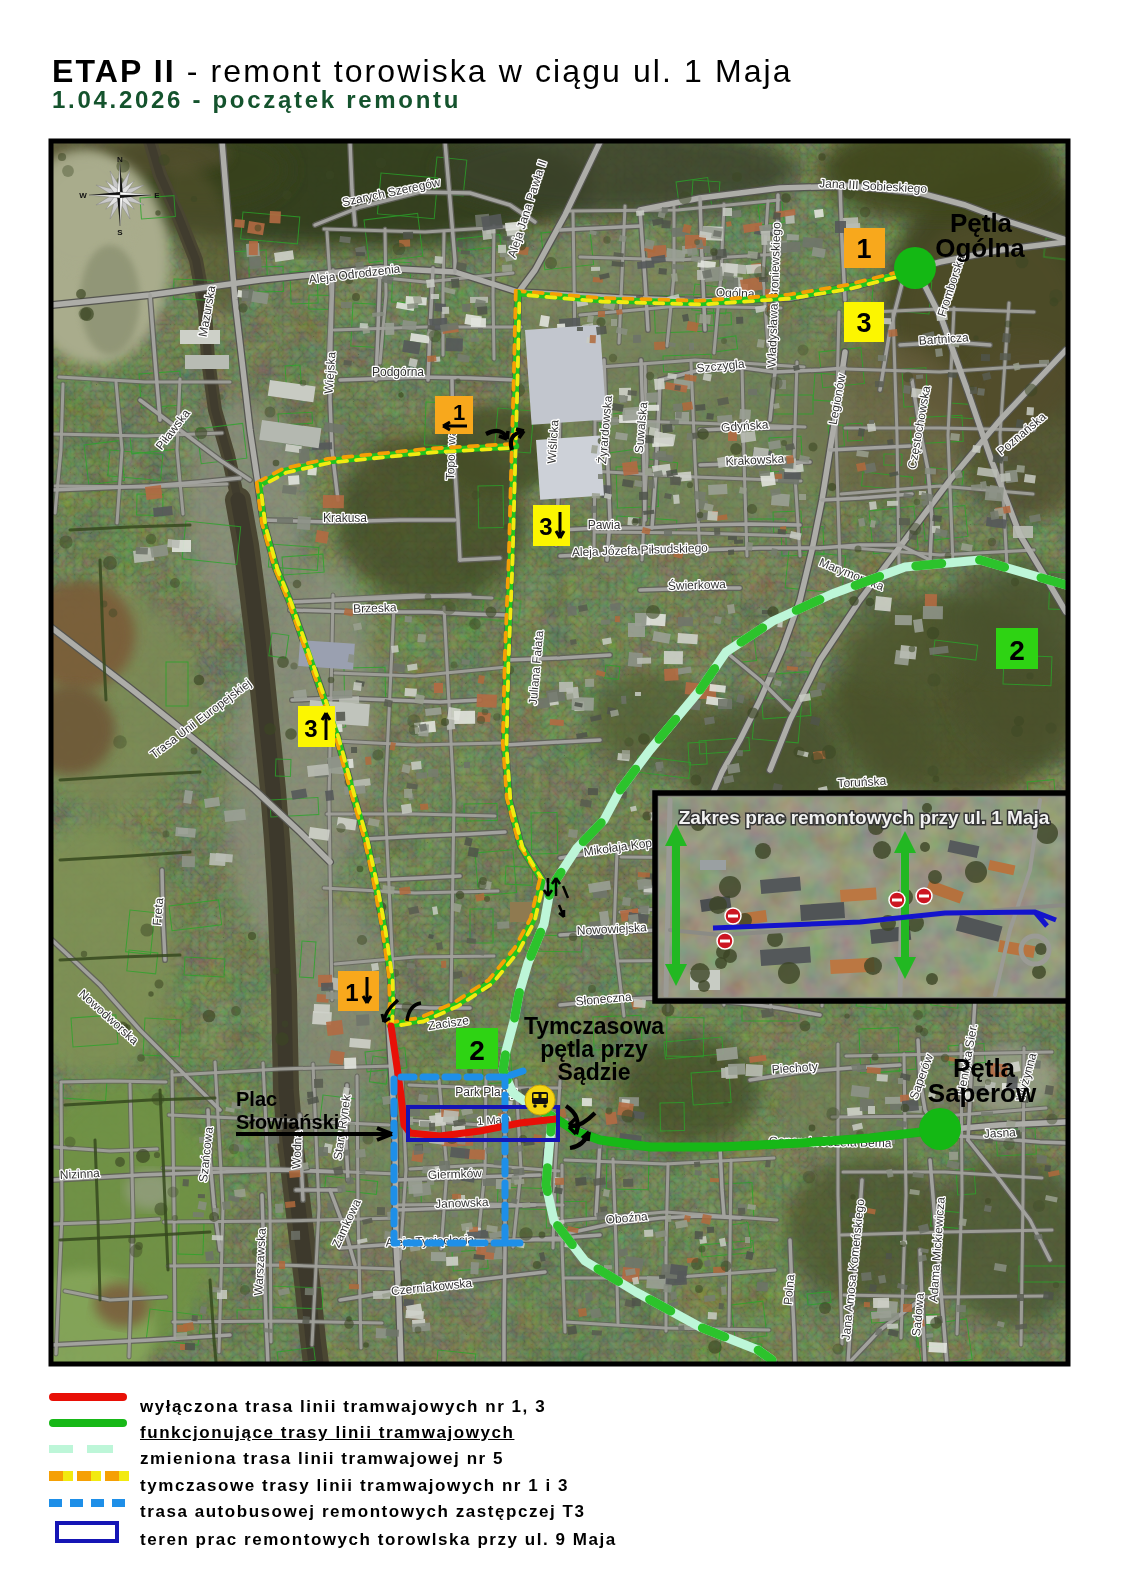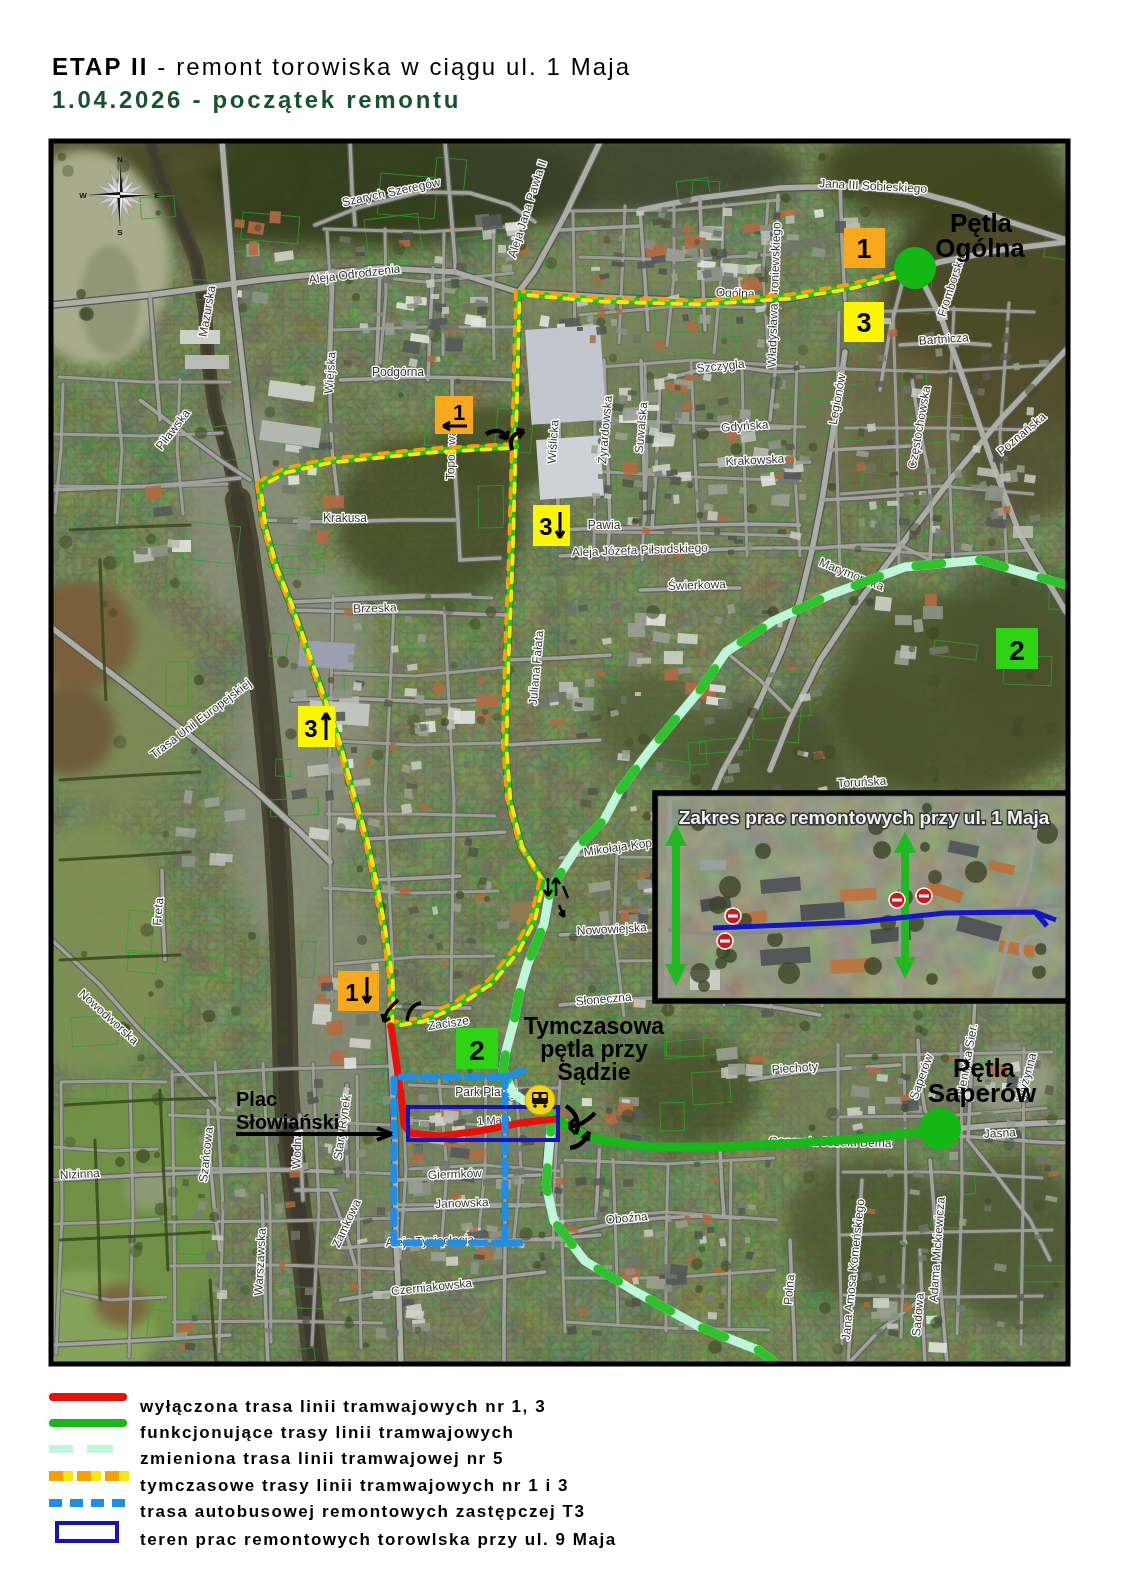--- a/index.html
+++ b/index.html
@@ -1,16 +1,16 @@
 <!DOCTYPE html>
 <html><head><meta charset="utf-8">
 <style>
 html,body{margin:0;padding:0;background:#ffffff;}
 body{width:1123px;height:1587px;position:relative;font-family:"Liberation Sans",sans-serif;overflow:hidden;}
-.t1{position:absolute;left:52px;top:53px;font-size:24px;color:#000;letter-spacing:2.1px;white-space:nowrap;}
+.t1{position:absolute;left:52px;top:53px;font-size:32px;color:#000;letter-spacing:2.1px;white-space:nowrap;}
 .t2{position:absolute;left:52px;top:86px;font-size:24px;font-weight:bold;color:#14532d;letter-spacing:2.7px;white-space:nowrap;}
 .leg{position:absolute;left:0;top:0;width:1123px;}
 .lrow{position:absolute;left:140px;font-size:17px;font-weight:bold;color:#000;white-space:nowrap;letter-spacing:1.55px;margin-top:8px;}
 </style></head><body>
 
 <div class="t1"><b>ETAP II</b> - remont torowiska w ciągu ul. 1 Maja</div>
 
 <div class="t2">1.04.2026 - początek remontu</div>
 
 <svg width="1123" height="1587" viewBox="0 0 1123 1587" style="position:absolute;left:0;top:0;">
@@ -2214,21 +2214,21 @@
 <div class="leg">
 
 <svg width="90" height="10" style="position:absolute;left:49px;top:1393px;">
       <rect x="0" y="0" width="78" height="8" rx="4" fill="#e81007"></rect>
     </svg>
 <div class="lrow" style="top:1389px;">wyłączona trasa linii tramwajowych nr 1, 3</div>
 
 <svg width="90" height="10" style="position:absolute;left:49px;top:1419px;">
       <rect x="0" y="0" width="78" height="8" rx="4" fill="#17b817"></rect>
     </svg>
-<div class="lrow" style="top:1415px;">funkcjonujące trasy linii tramwajowych</div>
+<div class="lrow" style="top:1415px;text-decoration:underline;">funkcjonujące trasy linii tramwajowych</div>
 
 <svg width="90" height="10" style="position:absolute;left:49px;top:1445px;">
       <rect x="0" y="0" width="24" height="8" fill="#bdf6d8"></rect>
       <rect x="38" y="0" width="26" height="8" fill="#bdf6d8"></rect>
     </svg>
 <div class="lrow" style="top:1441px;">zmieniona trasa linii tramwajowej nr 5</div>
 
 <svg width="90" height="12" style="position:absolute;left:49px;top:1471px;">
       <rect x="0" y="0" width="14" height="10" fill="#f5a005"></rect>
       <rect x="14" y="0" width="10" height="10" fill="#f2ea10"></rect>

